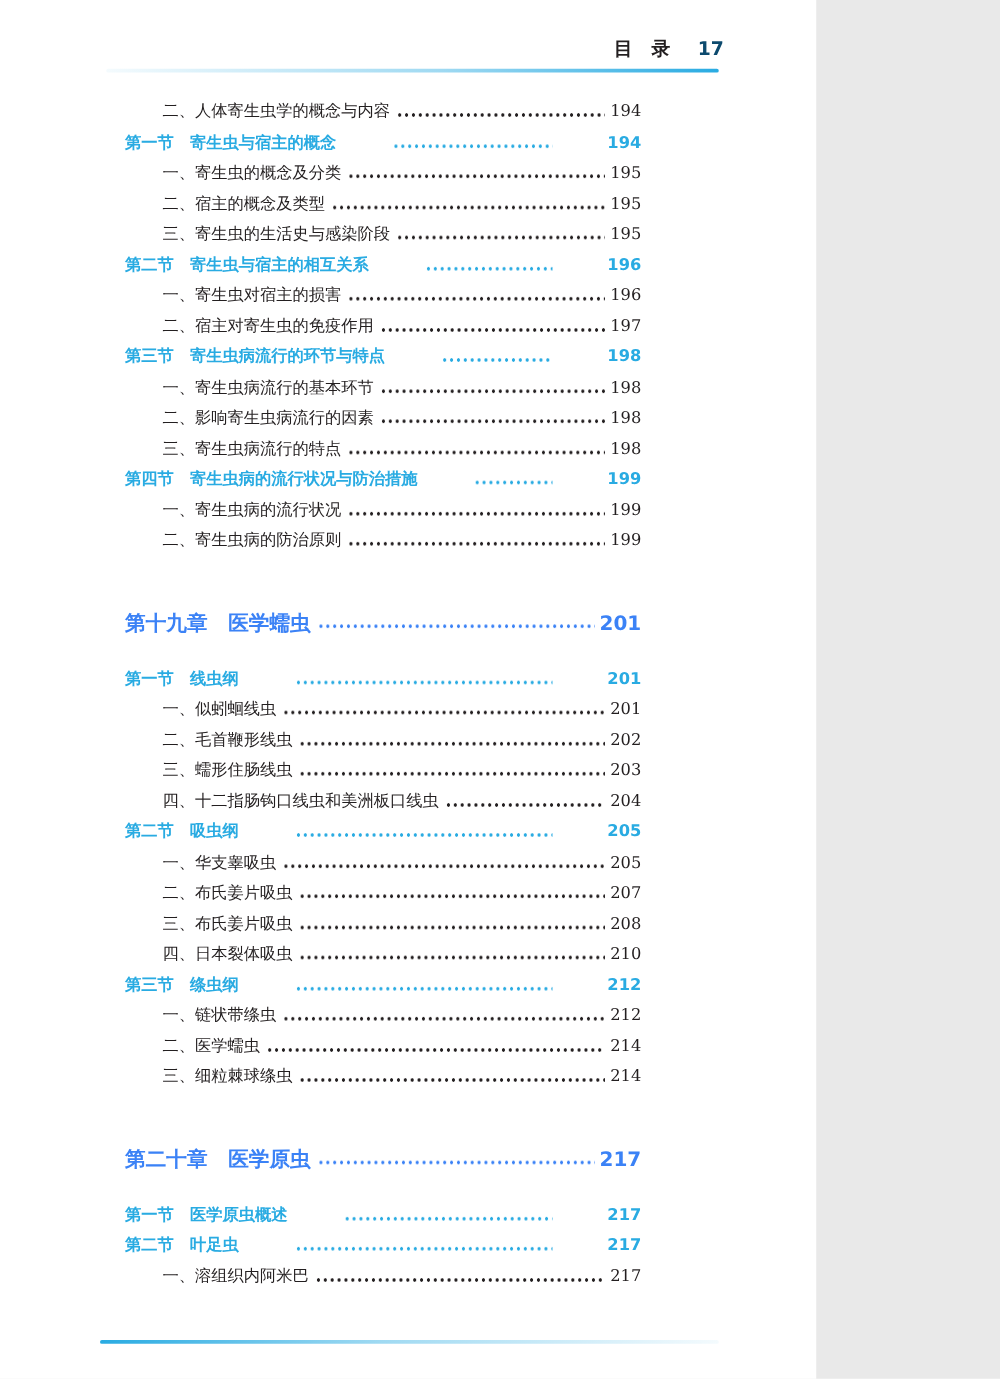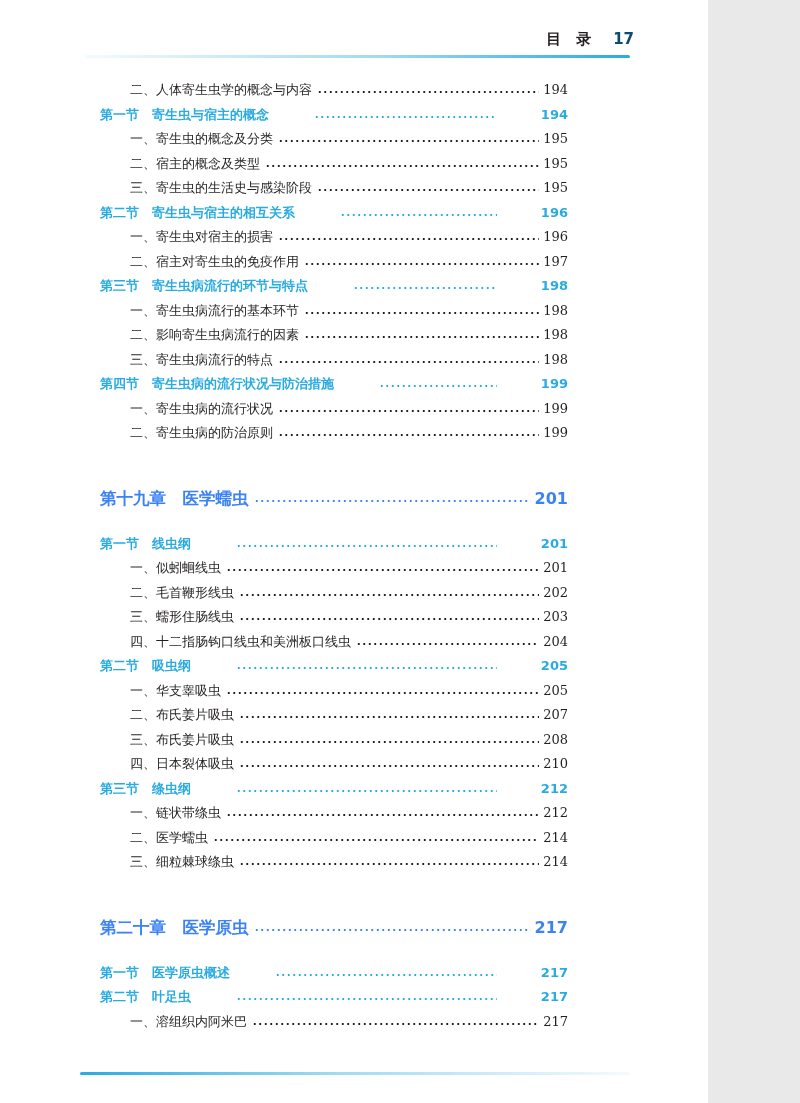--- a/index.html
+++ b/index.html
@@ -4,21 +4,21 @@
 <style>
   * { box-sizing: border-box; }
   html, body { margin: 0; padding: 0; }
   body {
     width: 800px; height: 1103px;
     background: #e9e9e9;
     font-family: "DejaVu Serif", "Liberation Serif", serif;
   }
   .page {
     position: relative;
-    width: 708px; height: 1103px;
+    width: 653px; height: 1103px;
     background: #ffffff;
     overflow: hidden;
     color: #231f20;
   }
 
   
   .header {
     position: absolute;
     top: 30px; right: 74px;
     display: flex; align-items: baseline; gap: 22px;

